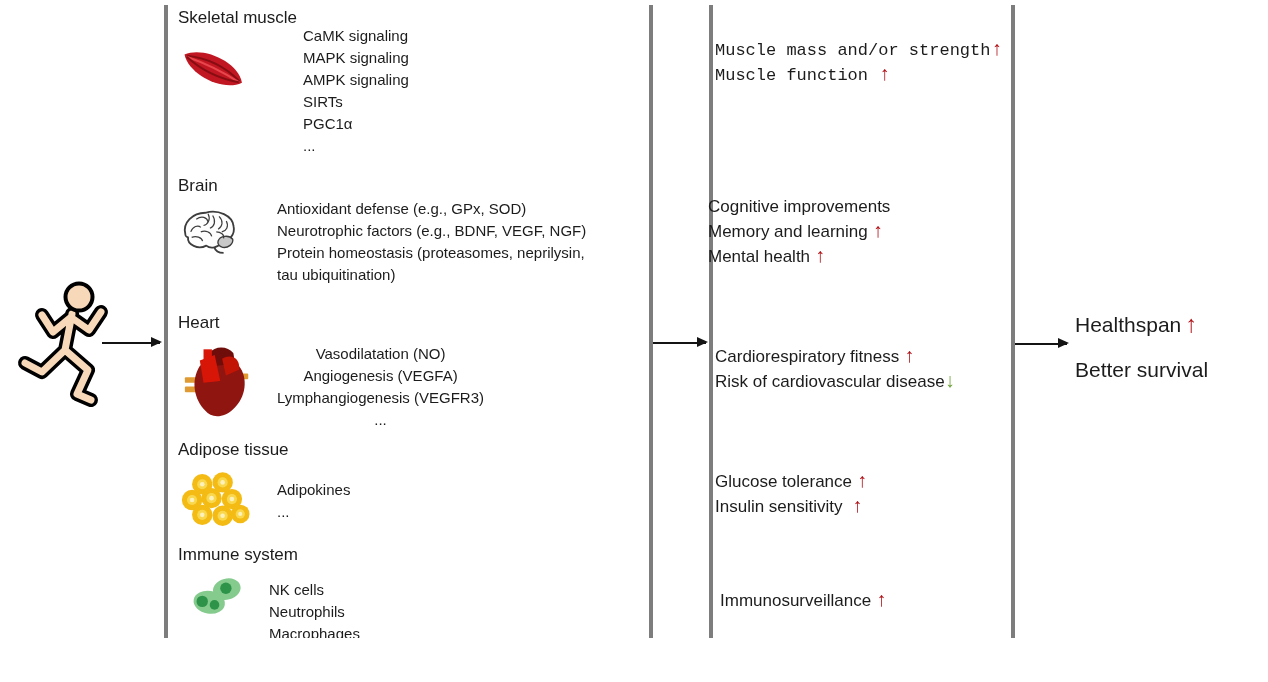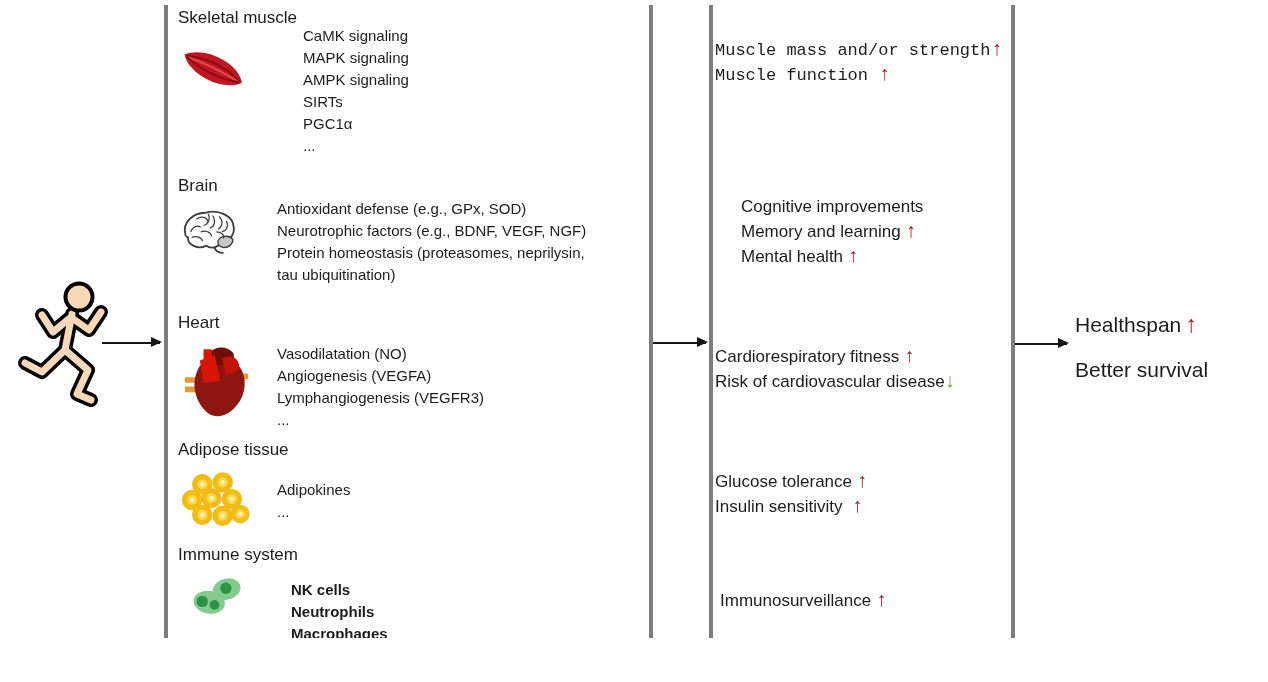--- a/index.html
+++ b/index.html
@@ -117,21 +117,21 @@
         <rect x="4" y="40" width="21" height="6" rx="1" fill="#df9a33"></rect>
         <rect x="4" y="50" width="21" height="6" rx="1" fill="#df9a33"></rect>
         <rect x="56" y="36" width="16" height="6" rx="1" fill="#df9a33"></rect>
         <path d="M20,28 C30,18 52,16 62,28 C72,40 70,62 56,74 C46,84 32,84 26,76 C14,64 10,44 20,28 Z" fill="#8e1510"></path>
         <path d="M30,14 C36,6 50,6 56,14 L58,26 L32,28 Z" fill="#6f0d0b"></path>
         <rect x="24" y="10" width="9" height="12" fill="#d81607"></rect>
         <path d="M20,22 L36,16 L42,44 L24,46 Z" fill="#d81607"></path>
         <path d="M44,20 C54,14 64,20 62,32 L48,38 Z" fill="#c21505"></path>
       </svg>
     </div>
-    <div class="organ-list" style="left:277px;top:343px;">
+    <div class="organ-list" style="left:277px;top:343px;text-align:center;">
       <div>Vasodilatation (NO)</div>
       <div>Angiogenesis (VEGFA)</div>
       <div>Lymphangiogenesis (VEGFR3)</div>
       <div>...</div>
     </div>
   </div>
 
   <div>
     <div class="organ-heading" style="left:178px;top:439px;">Adipose tissue</div>
     <div class="organ-icon" style="left:180px;top:470px;">
@@ -190,34 +190,34 @@
     <div class="organ-heading" style="left:178px;top:544px;">Immune system</div>
     <div class="organ-icon" style="left:190px;top:574px;">
       <svg width="56" height="46" viewBox="0 0 64 50">
         <ellipse cx="42" cy="16" rx="16" ry="12" fill="#85cb8e" transform="rotate(-14 42 16)"></ellipse>
         <ellipse cx="22" cy="31" rx="18" ry="13" fill="#85cb8e" transform="rotate(9 22 31)"></ellipse>
         <circle cx="14" cy="30" r="6.5" fill="#2d9349"></circle>
         <circle cx="28" cy="34" r="5.5" fill="#2d9349"></circle>
         <circle cx="41" cy="15" r="6.5" fill="#2d9349"></circle>
       </svg>
     </div>
-    <div class="organ-list" style="left:291px;top:579px;font-weight:bold;">
+    <div class="organ-list" style="left:269px;top:579px;">
       <div>NK cells</div>
       <div>Neutrophils</div>
       <div>Macrophages</div>
       <div>...</div>
     </div>
   </div>
 
   <div class="outcome" style="left:715px;top:38px;font-family:Liberation Mono, monospace;">
     <div class="oline"><span>Muscle mass and/or strength</span><span class="arr up">↑</span></div>
     <div class="oline"><span>Muscle function </span><span class="arr up">↑</span></div>
   </div>
 
-  <div class="outcome" style="left:741px;top:195px;">
+  <div class="outcome" style="left:708px;top:195px;">
     <div class="oline"><span>Cognitive improvements</span></div>
     <div class="oline"><span>Memory and learning </span><span class="arr up">↑</span></div>
     <div class="oline"><span>Mental health </span><span class="arr up">↑</span></div>
   </div>
 
   <div class="outcome" style="left:715px;top:344px;">
     <div class="oline"><span>Cardiorespiratory fitness </span><span class="arr up">↑</span></div>
     <div class="oline"><span>Risk of cardiovascular disease</span><span class="arr down">↓</span></div>
   </div>
 

